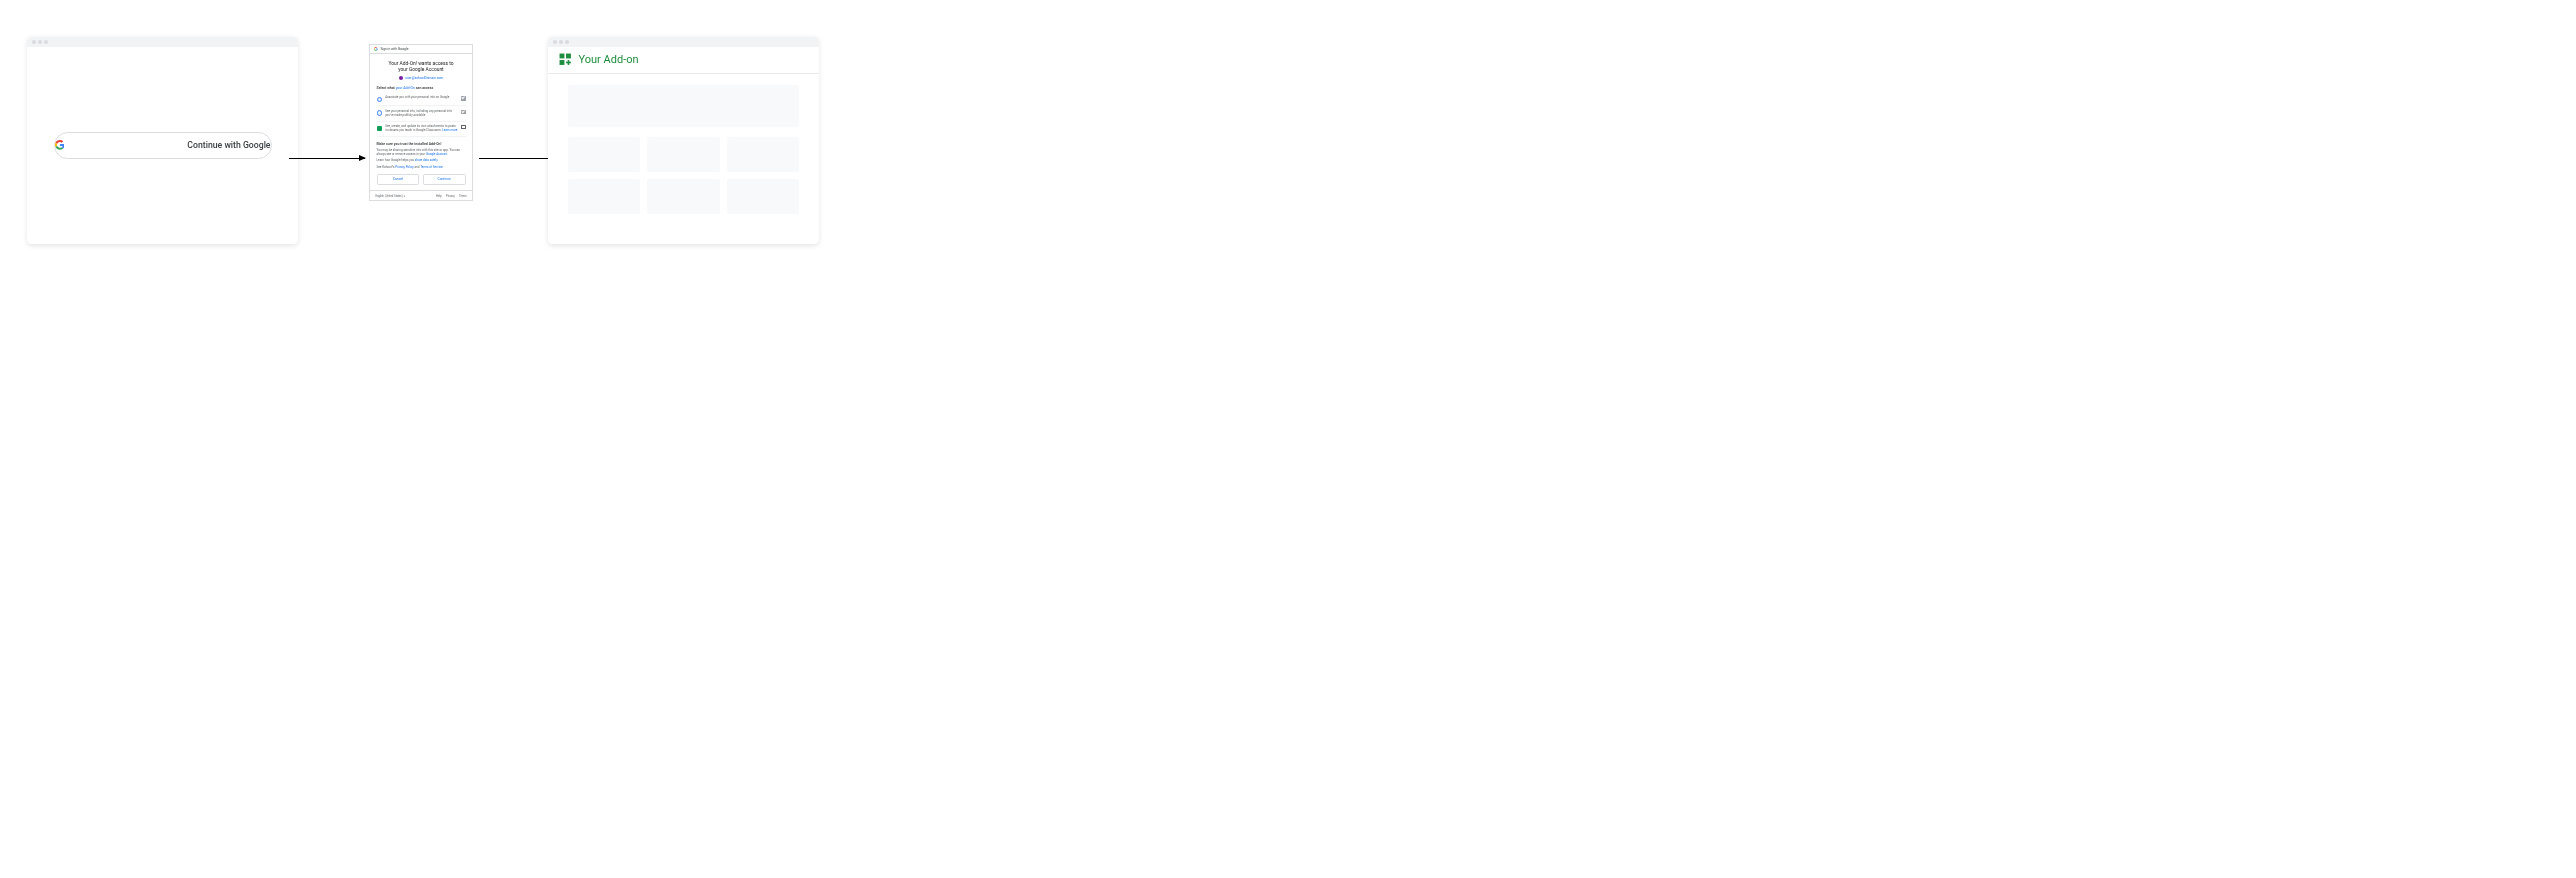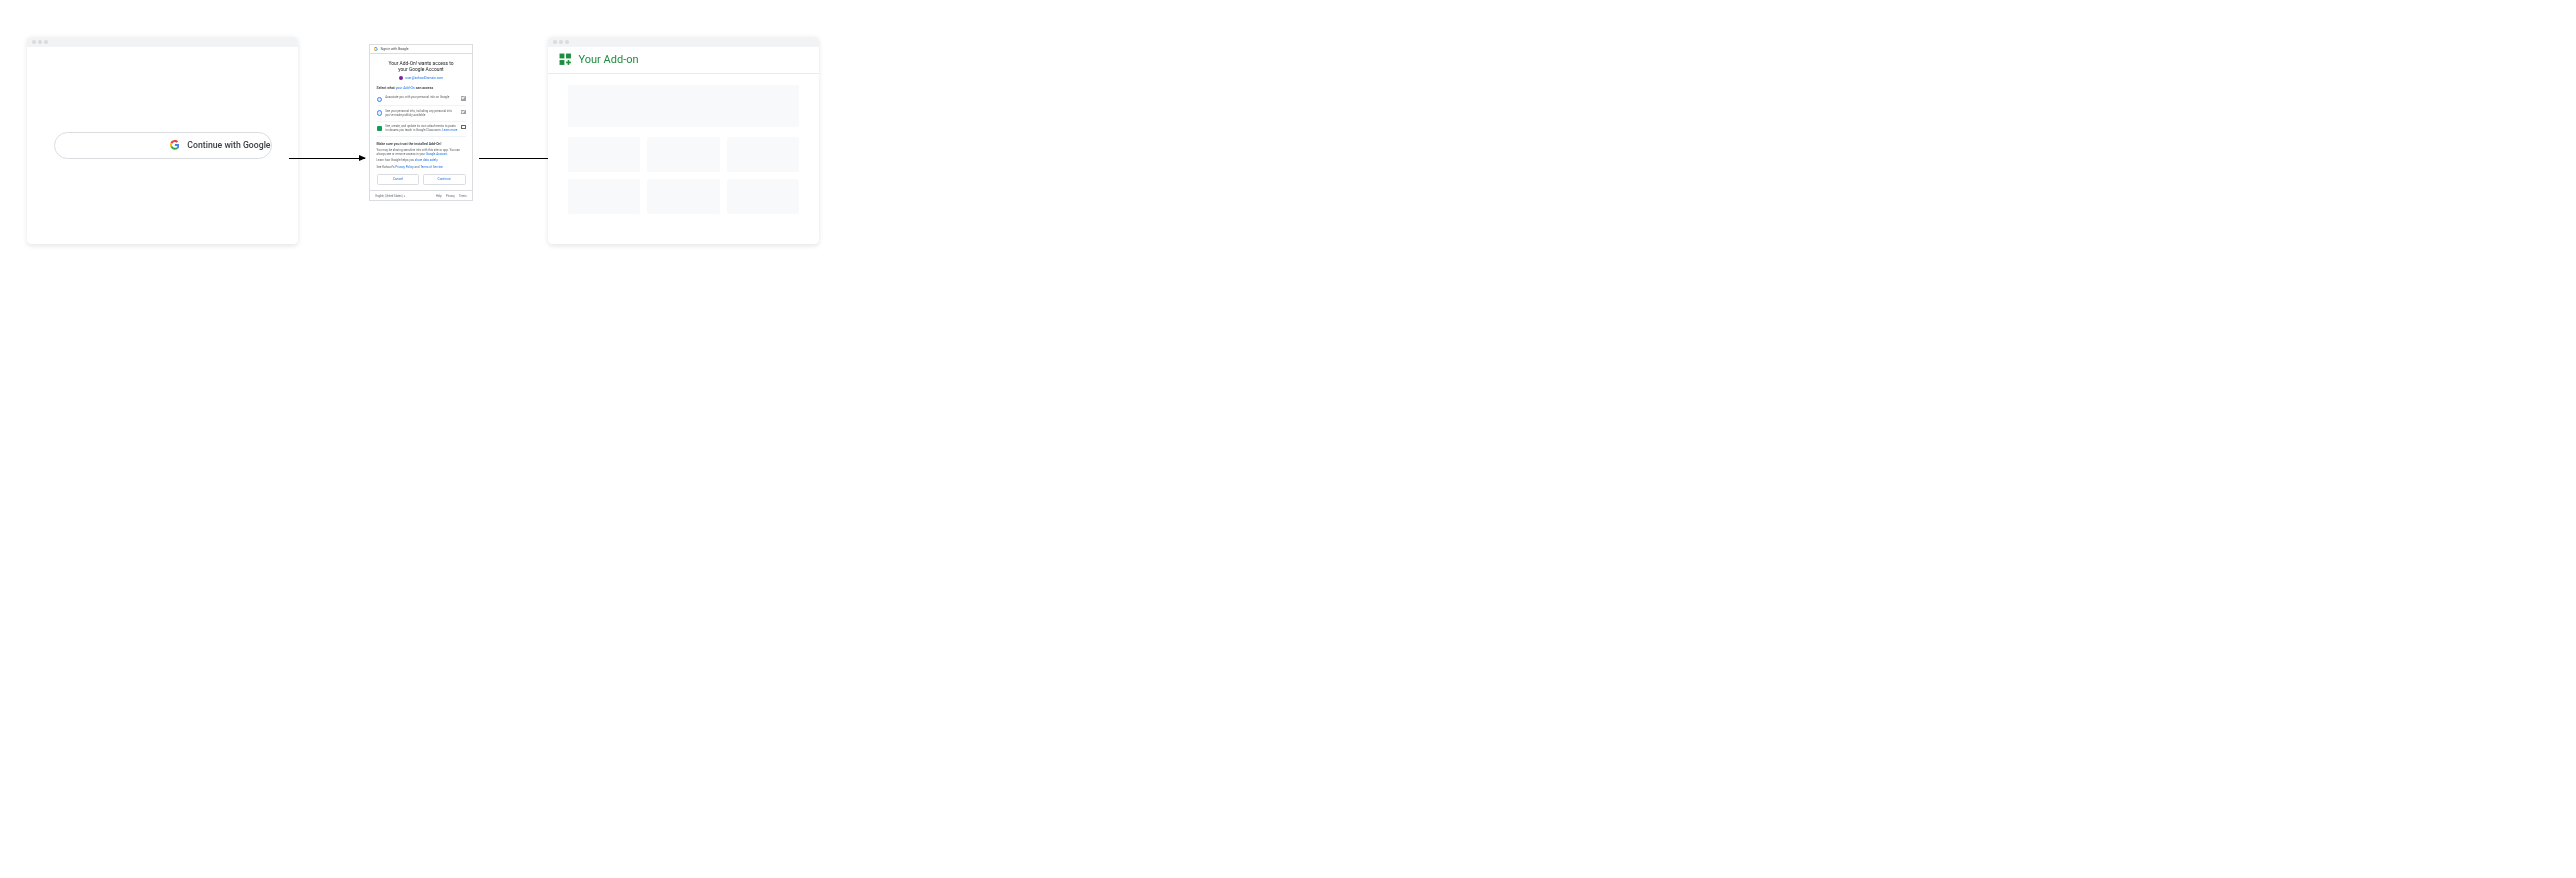--- a/index.html
+++ b/index.html
@@ -49,21 +49,21 @@
     align-items: center;
     justify-content: center;
   }
   .continue-btn {
     border: 0.5px solid #dadce0;
     border-radius: 16.3px;
     width: 218px;
     height: 27px;
     display: flex;
     align-items: center;
-    justify-content: flex-end;
+    justify-content: space-between;
     gap: 8px;
     cursor: pointer;
     background: #fff;
   }
   .continue-btn span {
     font-size: 8.7px;
     color: #3c4043;
     font-weight: 500;
   }
   .google-g {

